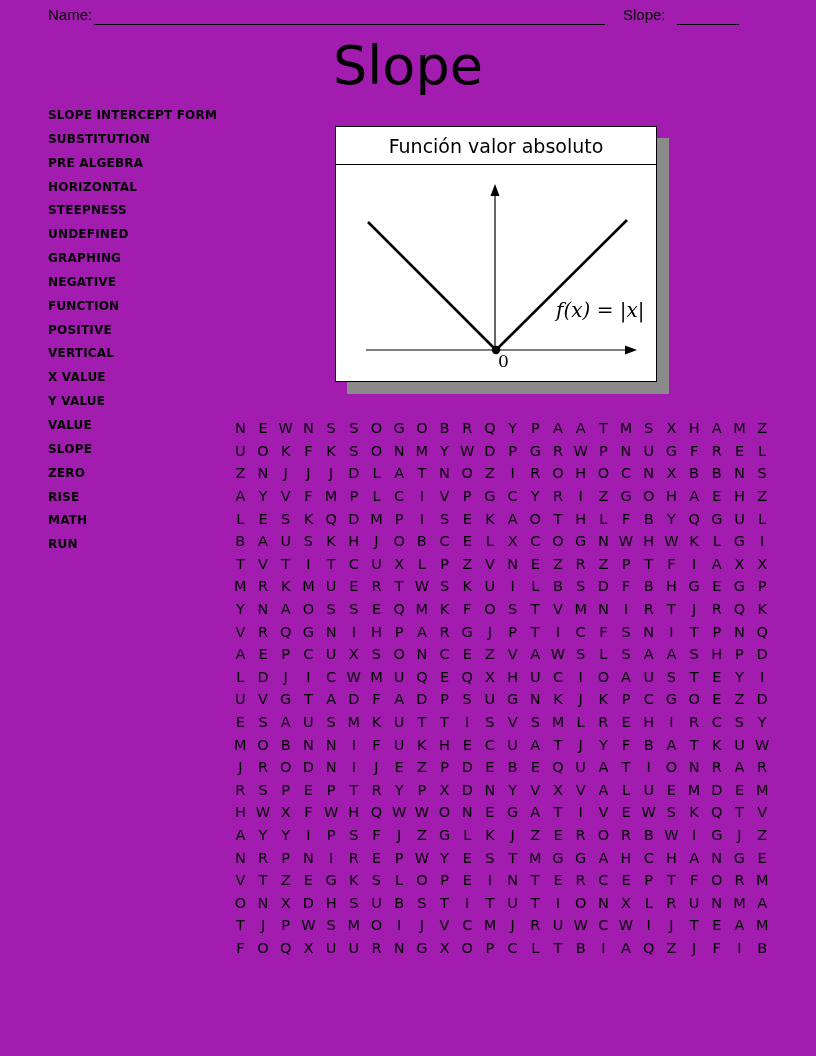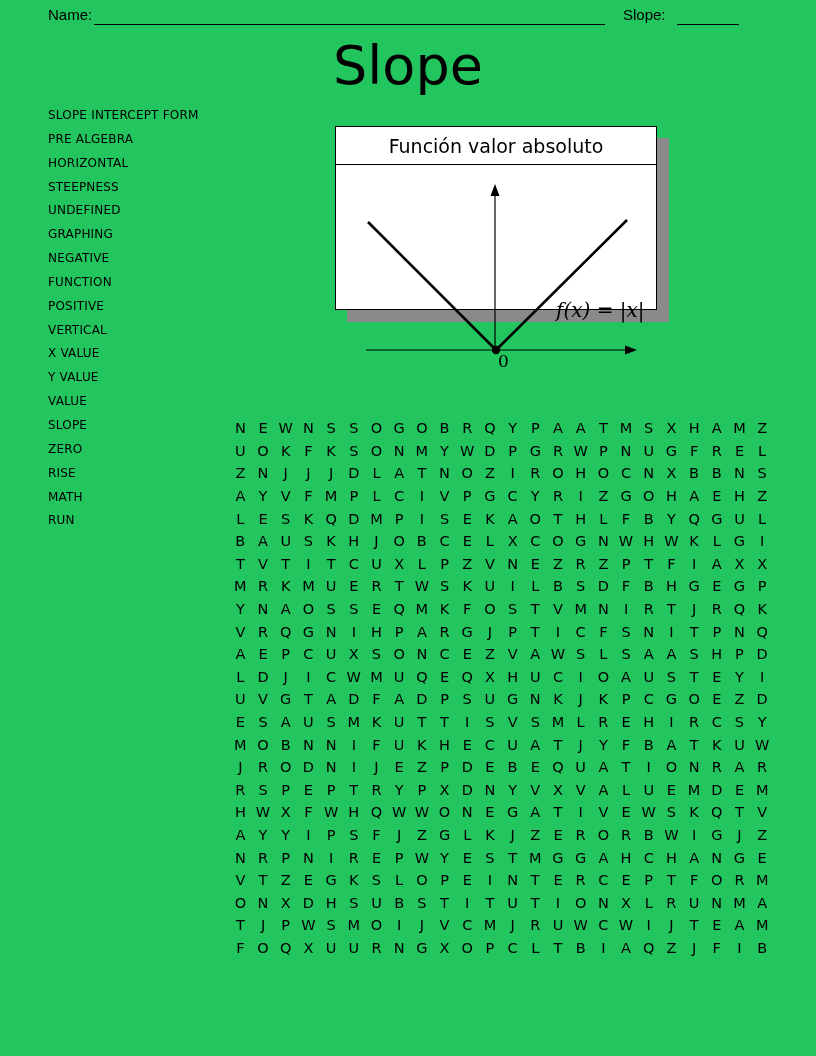--- a/index.html
+++ b/index.html
@@ -4,21 +4,21 @@
 <style>
   html, body {
     margin: 0;
     padding: 0;
     background: #ffffff;
   }
   .page {
     position: relative;
     width: 816px;
     height: 1056px;
-    background: #22c55e;
+    background: #a21caf;
     color: #000000;
     font-family: "DejaVu Sans", sans-serif;
     overflow: hidden;
   }
 
   
   .hdr-label {
     position: absolute;
     top: 6px;
     font-family: "Liberation Sans", sans-serif;
@@ -58,29 +58,30 @@
     margin: 0;
     padding: 0;
     list-style: none;
     font-size: 12px;
     letter-spacing: 0.2px;
   }
   .word-list li {
     height: 23.85px;
     line-height: 23.85px;
     white-space: nowrap;
+    font-weight: bold;
   }
 
   
   .figure-box {
     position: absolute;
     left: 335px;
     top: 126px;
     width: 322px;
-    height: 184px;
+    height: 256px;
     background: #ffffff;
     border: 1.4px solid #000;
     box-shadow: 12px 12px 0 0 #8a8a8a;
     box-sizing: border-box;
   }
   .figure-title {
     height: 37px;
     border-bottom: 1.2px solid #000;
     display: flex;
     align-items: center;
@@ -117,20 +118,21 @@
 
   <span class="hdr-label name-label">Name:</span>
   <span class="blank-line name-line"></span>
   <span class="hdr-label date-label">Slope:</span>
   <span class="blank-line date-line"></span>
 
   <div class="page-title">Slope</div>
 
   <ul class="word-list">
       <li>SLOPE INTERCEPT FORM</li>
+      <li>SUBSTITUTION</li>
       <li>PRE ALGEBRA</li>
       <li>HORIZONTAL</li>
       <li>STEEPNESS</li>
       <li>UNDEFINED</li>
       <li>GRAPHING</li>
       <li>NEGATIVE</li>
       <li>FUNCTION</li>
       <li>POSITIVE</li>
       <li>VERTICAL</li>
       <li>X VALUE</li>

